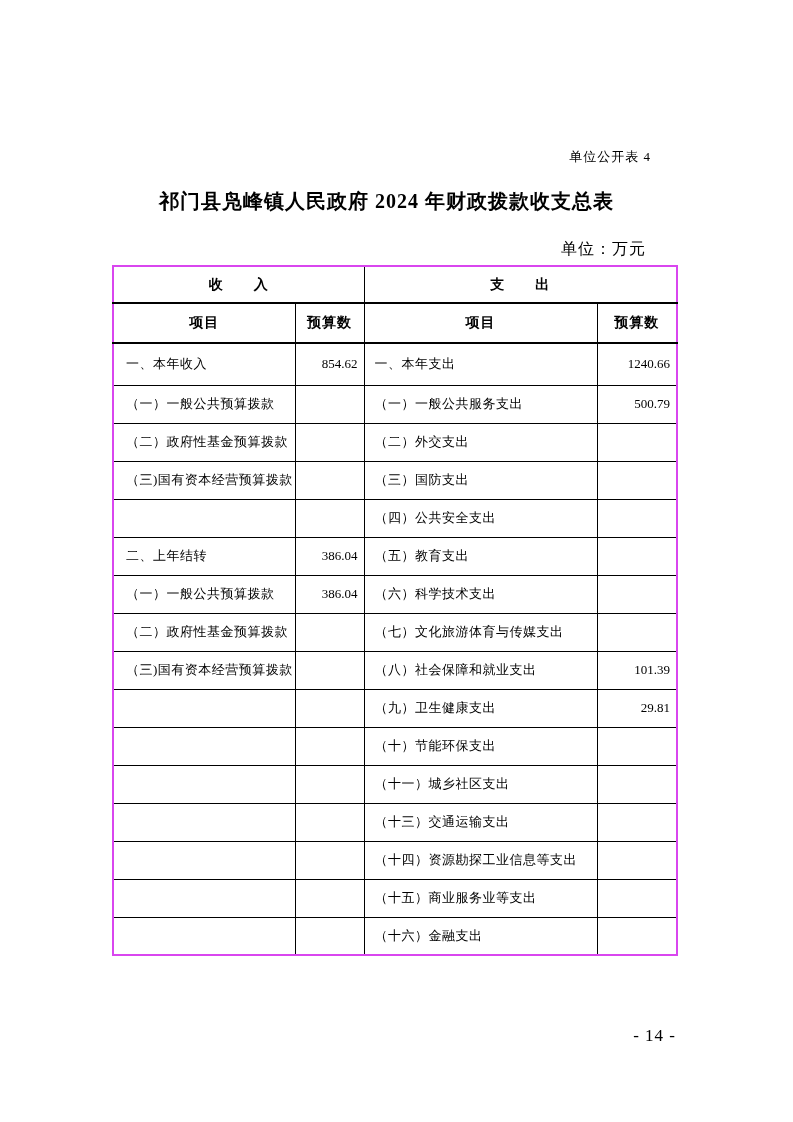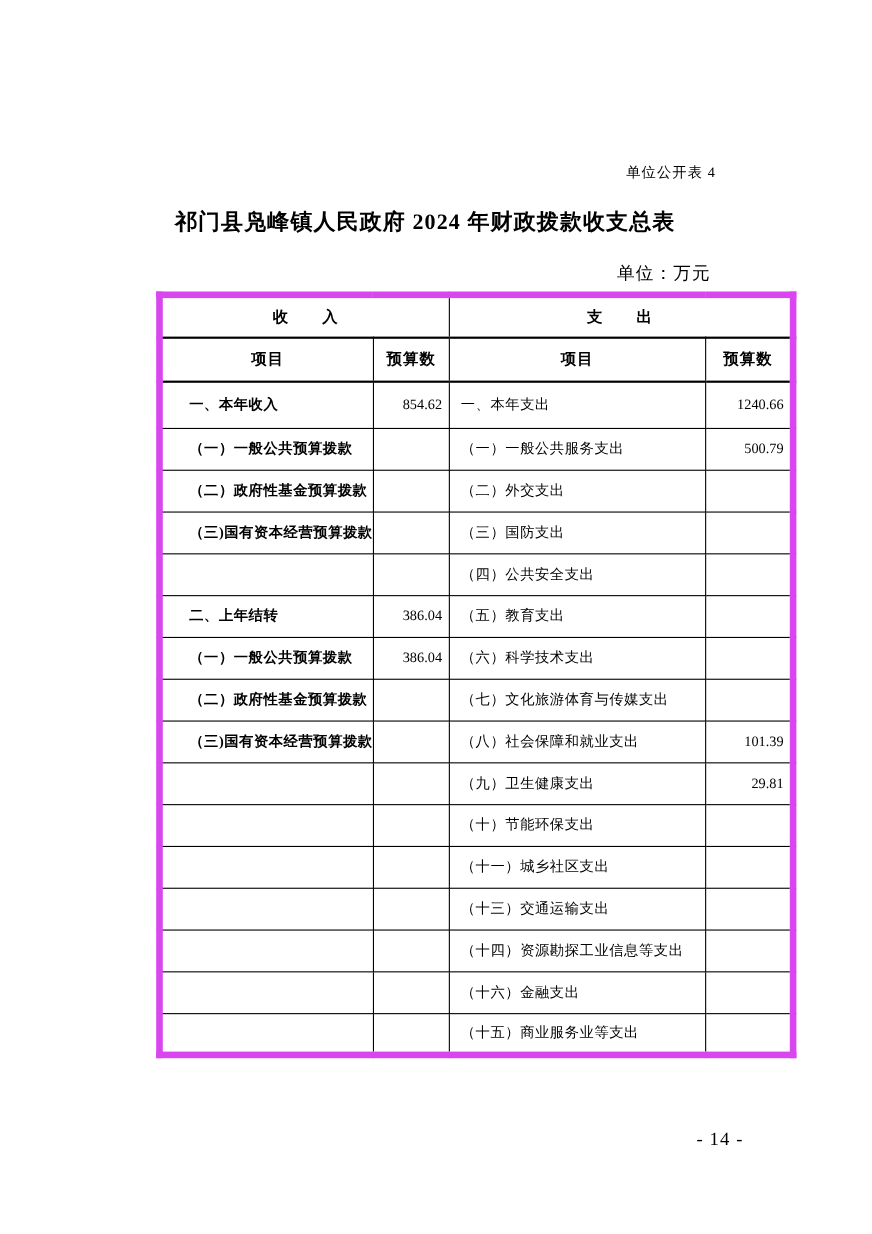--- a/index.html
+++ b/index.html
@@ -18,39 +18,38 @@
     text-align:center;font-size:20px;font-weight:bold;
     letter-spacing:1px;margin:0;
   }
   .unit-note{
     position:absolute;top:239px;right:147px;
     font-size:16px;letter-spacing:1px;
   }
   table.budget-table{
     position:absolute;left:112px;top:265px;
     border-collapse:collapse;table-layout:fixed;
-    border:6px solid #d946ef;
+    border:2px solid #d946ef;
     font-size:13px;
-    margin-left:30px;
   }
   .budget-table th,.budget-table td{
     border:1px solid #000;
     padding:0;overflow:hidden;white-space:nowrap;
     vertical-align:middle;
   }
   .budget-table thead th{
     font-size:14px;font-weight:bold;text-align:center;
     letter-spacing:1px;
   }
   .group-row th{height:35px;border-bottom:2px solid #000;}
   .col-row th{height:38px;border-bottom:2px solid #000;}
   .budget-table tbody tr{height:38px;}
   .budget-table tbody tr.first{height:42px;}
   td.item{text-align:left;letter-spacing:0.5px;}
-  td.item.left{padding-left:24px;font-weight:bold;}
+  td.item.left{padding-left:12px;}
   td.item.right{padding-left:10px;}
   td.num{text-align:right;padding-right:6px;}
   .page-number{
     position:absolute;top:1026px;right:117px;
     font-size:17px;letter-spacing:1px;
   }
 </style>
 </head>
 <body>
 
@@ -162,27 +161,27 @@
   </tr>
         <tr>
     <td class="item left"></td>
     <td class="num"></td>
     <td class="item right">（十四）资源勘探工业信息等支出</td>
     <td class="num"></td>
   </tr>
         <tr>
     <td class="item left"></td>
     <td class="num"></td>
-    <td class="item right">（十六）金融支出</td>
+    <td class="item right">（十五）商业服务业等支出</td>
     <td class="num"></td>
   </tr>
         <tr>
     <td class="item left"></td>
     <td class="num"></td>
-    <td class="item right">（十五）商业服务业等支出</td>
+    <td class="item right">（十六）金融支出</td>
     <td class="num"></td>
   </tr>
       </tbody>
   </table>
 
   <div class="page-number">- 14 -</div>
 
 </div>
 
 </body></html>

